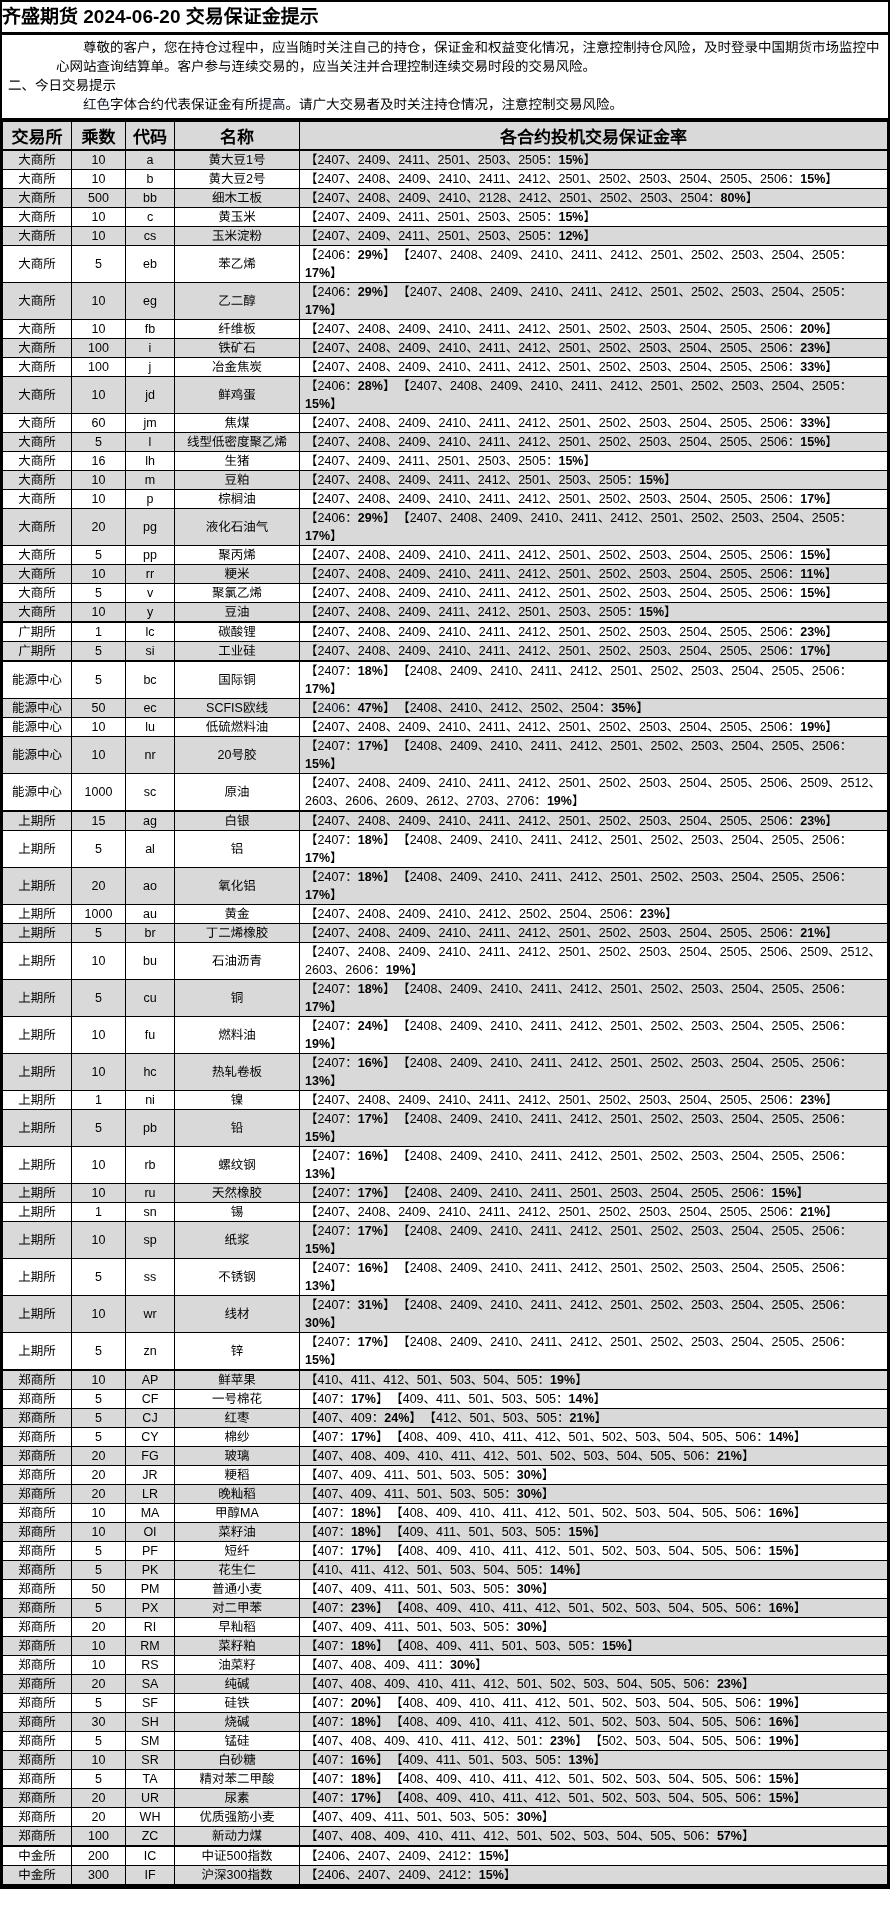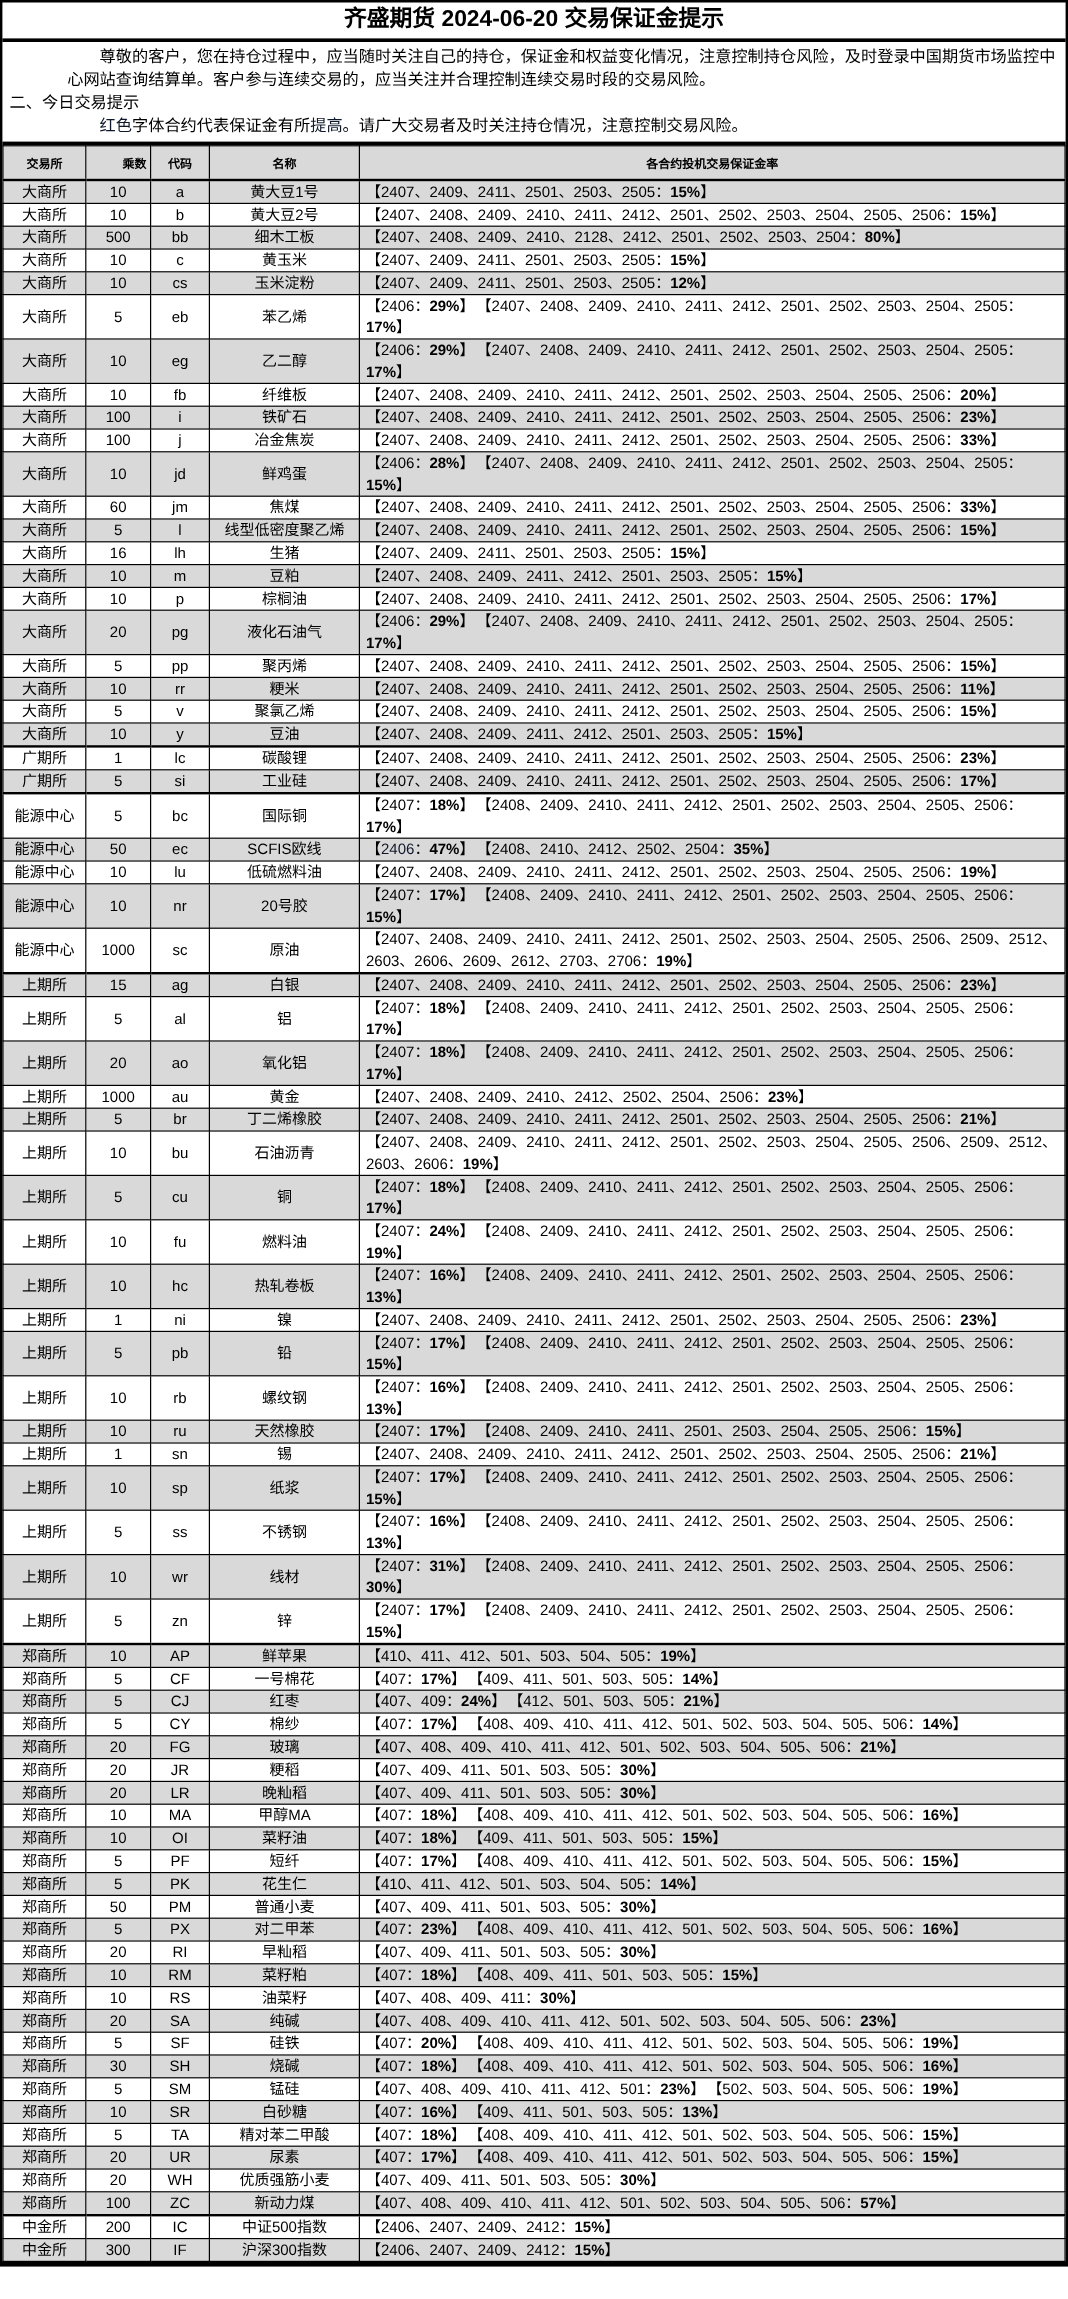--- a/index.html
+++ b/index.html
@@ -1,32 +1,32 @@
 <!DOCTYPE html>
 <html lang="zh-CN"><head>
 <meta charset="utf-8">
 <style>
   html,body{margin:0;padding:0;background:#fff;}
   body{width:890px;font-family:"Liberation Sans","DejaVu Sans",sans-serif;color:#000;}
   .doc{width:886px;margin:0 auto;border:2px solid #000;border-bottom-width:4px;background:#fff;}
-  .title-bar{height:30px;line-height:30px;text-align:center;font-size:19px;font-weight:bold;border-bottom:3px solid #000;}
+  .title-bar{height:30px;line-height:30px;text-align:left;font-size:19px;font-weight:bold;border-bottom:3px solid #000;}
   .intro{padding:3px 6px 4px 6px;border-bottom:3px solid #000;font-size:13.5px;line-height:19px;}
   .intro p{margin:0;}
   .intro p.indent{text-indent:2em;margin-left:48px;}
   .red{color:#0f172a;}
   table.margin-table{width:100%;border-collapse:collapse;table-layout:fixed;}
   table.margin-table th,table.margin-table td{border:1px solid #000;padding:0 3px;font-size:12.5px;overflow:hidden;}
-  table.margin-table th{height:27px;font-weight:bold;font-size:10px;background:#D9D9D9;}
+  table.margin-table th{height:27px;font-weight:bold;font-size:17px;background:#D9D9D9;}
   table.margin-table td{height:18px;line-height:18px;text-align:center;white-space:nowrap;}
   table.margin-table td.rates{text-align:left;white-space:normal;line-height:18px;padding-left:5px;}
   tr.stripe td{background:#D9D9D9;}
   tr.group-start td{border-top:2px solid #000;}
   thead tr th{border-bottom:2px solid #000 !important;}
   .col-exchange{width:62px;}
-  .col-mult{width:47px;text-align:right;}
+  .col-mult{width:47px;}
   .col-code{width:42px;}
   .col-name{width:118px;}
   .grp{margin-right:8px;}
   .grp b{font-weight:bold;}
 </style>
 </head>
 <body>
 
 <div class="doc">
 

